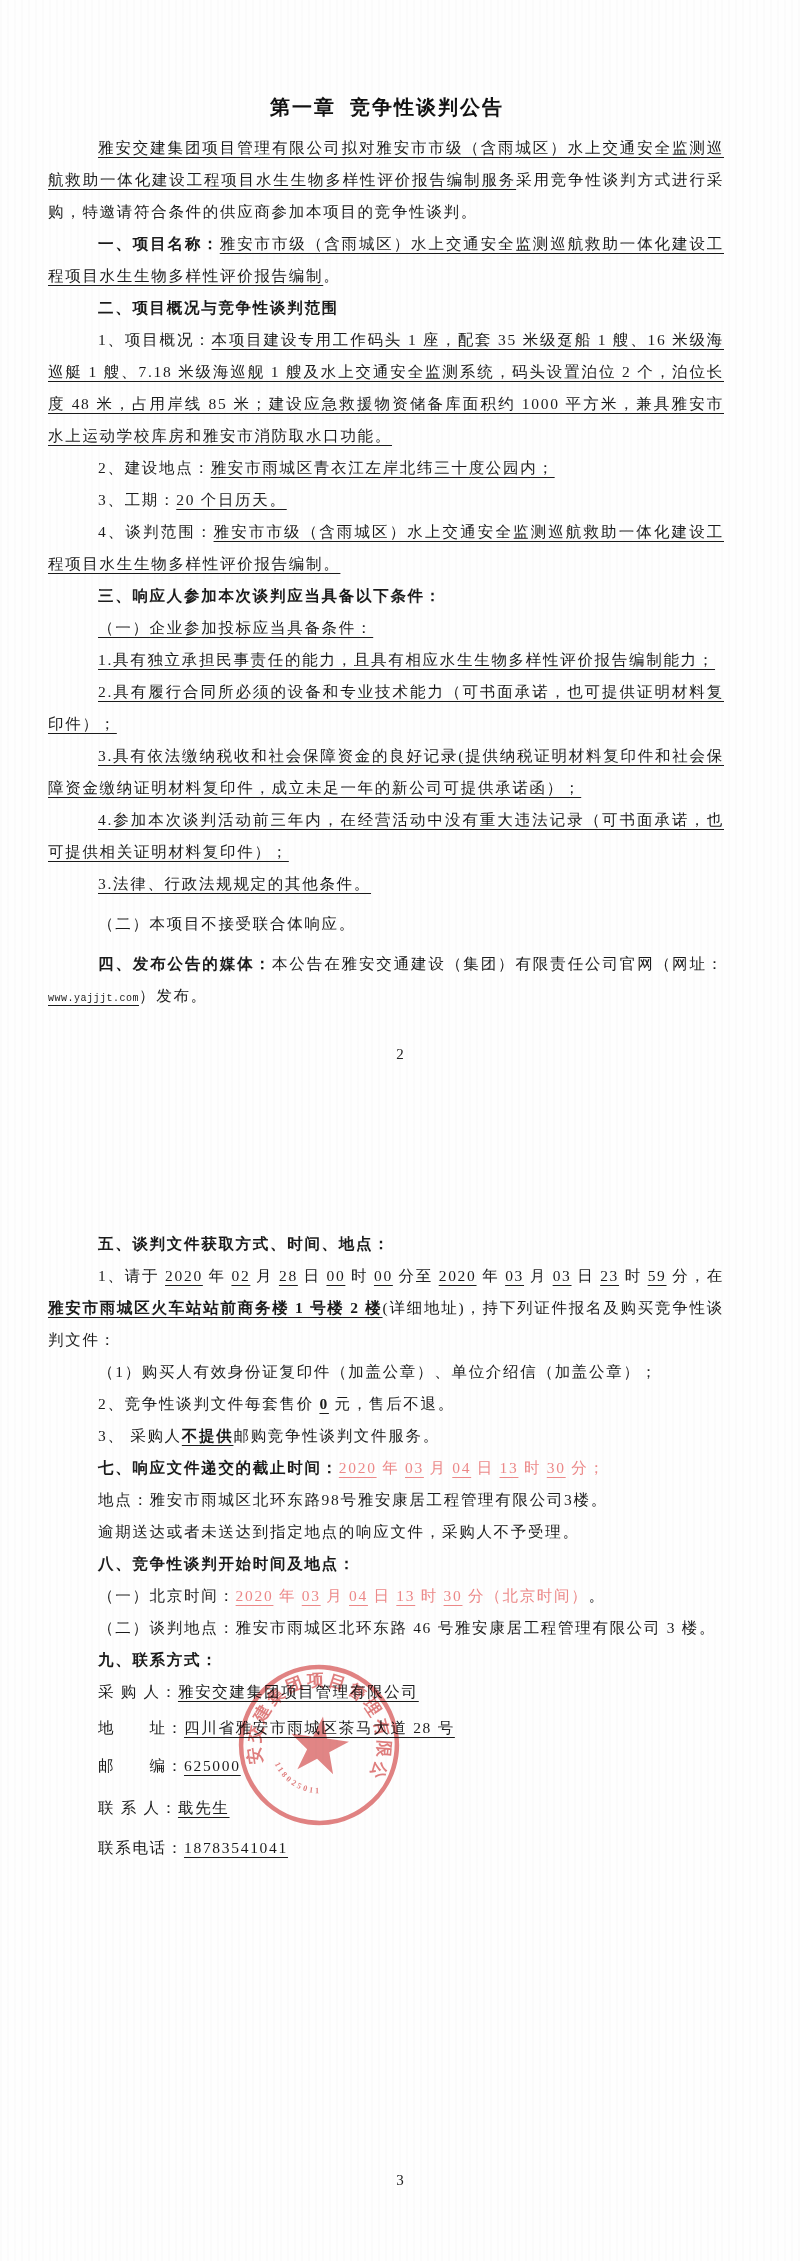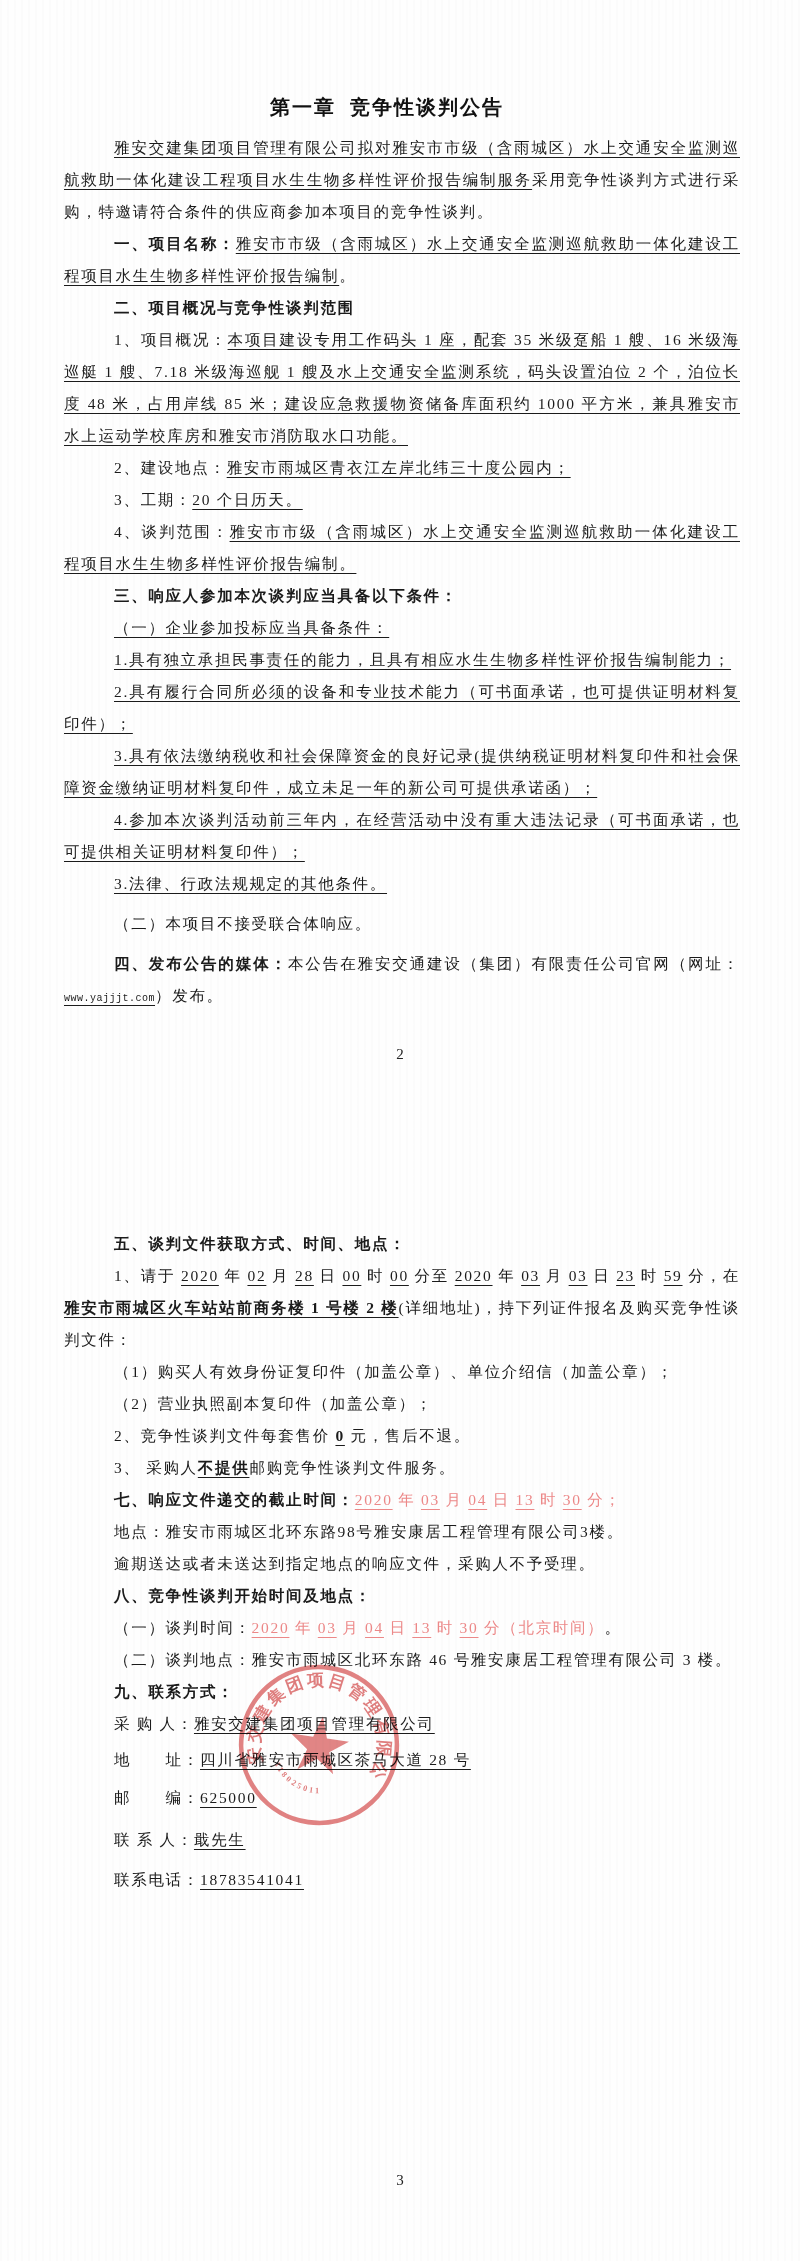--- a/index.html
+++ b/index.html
@@ -8,21 +8,21 @@
     background:#fefefe;
     background-image:repeating-linear-gradient(90deg, rgba(0,0,0,0.012) 0 2px, rgba(0,0,0,0) 2px 7px);
     font-family:"Liberation Serif","DejaVu Serif",serif;
     color:#1b1b1b;overflow:hidden;
   }
   .title{
     position:absolute;top:94px;left:0;width:774px;margin:0;
     text-align:center;font-size:20px;font-weight:bold;letter-spacing:2px;
     white-space:pre;color:#111;
   }
-  .content{position:absolute;left:64px;width:676px;}
+  .content{position:absolute;left:48px;width:676px;}
   .pg2{top:132px;}
   .pg3{top:1228px;}
   .line{
     margin:0;line-height:32px;font-size:15.5px;letter-spacing:1.7px;
     text-align:justify;white-space:pre-wrap;
   }
   .ind{text-indent:50px;}
   .u{text-decoration:underline;text-underline-offset:4px;text-decoration-thickness:1px;}
   .b{font-weight:bold;}
   .r{color:#ec8888;}
@@ -61,28 +61,27 @@
     <p class="line ind" style="margin-top: 8px;"><span>（二）本项目不接受联合体响应。</span></p>
     <p class="line ind" style="margin-top: 8px;"><span class="b">四、发布公告的媒体：</span><span>本公告在雅安交通建设（集团）有限责任公司官网（网址：</span><span class="u url">www.yajjjt.com</span><span>）发布。</span></p>
   </div>
 
 <div class="pagenum pn2">2</div>
 
 <div class="content pg3">
     <p class="line ind"><span class="b">五、谈判文件获取方式、时间、地点：</span></p>
     <p class="line ind"><span>1、请于 </span><span class="u">2020</span><span> 年 </span><span class="u">02</span><span> 月 </span><span class="u">28</span><span> 日 </span><span class="u">00</span><span> 时 </span><span class="u">00</span><span> 分至 </span><span class="u">2020</span><span> 年 </span><span class="u">03</span><span> 月 </span><span class="u">03</span><span> 日 </span><span class="u">23</span><span> 时 </span><span class="u">59</span><span> 分，在</span><span class="b u">雅安市雨城区火车站站前商务楼 1 号楼 2 楼</span><span>(详细地址)，持下列证件报名及购买竞争性谈判文件：</span></p>
     <p class="line ind"><span>（1）购买人有效身份证复印件（加盖公章）、单位介绍信（加盖公章）；</span></p>
-    <p class="line ind"><span>（2）营业执照副本复印件（加盖公章）；</span></p>
     <p class="line ind"><span>2、竞争性谈判文件每套售价 </span><span class="b u">0</span><span> 元，售后不退。</span></p>
     <p class="line ind"><span>3、 采购人</span><span class="b u">不提供</span><span>邮购竞争性谈判文件服务。</span></p>
     <p class="line ind"><span class="b">七、响应文件递交的截止时间：</span><span class="r u">2020</span><span class="r"> 年 </span><span class="r u">03</span><span class="r"> 月 </span><span class="r u">04</span><span class="r"> 日 </span><span class="r u">13</span><span class="r"> 时 </span><span class="r u">30</span><span class="r"> 分；</span></p>
     <p class="line ind"><span>地点：雅安市雨城区北环东路98号雅安康居工程管理有限公司3楼。</span></p>
     <p class="line ind"><span>逾期送达或者未送达到指定地点的响应文件，采购人不予受理。</span></p>
     <p class="line ind"><span class="b">八、竞争性谈判开始时间及地点：</span></p>
-    <p class="line ind"><span>（一）谈判时间：</span><span class="r u">2020</span><span class="r"> 年 </span><span class="r u">03</span><span class="r"> 月 </span><span class="r u">04</span><span class="r"> 日 </span><span class="r u">13</span><span class="r"> 时 </span><span class="r u">30</span><span class="r"> 分</span><span class="r">（北京时间）</span><span>。</span></p>
+    <p class="line ind"><span>（一）北京时间：</span><span class="r u">2020</span><span class="r"> 年 </span><span class="r u">03</span><span class="r"> 月 </span><span class="r u">04</span><span class="r"> 日 </span><span class="r u">13</span><span class="r"> 时 </span><span class="r u">30</span><span class="r"> 分</span><span class="r">（北京时间）</span><span>。</span></p>
     <p class="line ind"><span>（二）谈判地点：雅安市雨城区北环东路 46 号雅安康居工程管理有限公司 3 楼。</span></p>
     <p class="line ind"><span class="b">九、联系方式：</span></p>
     <p class="line ind"><span>采 购 人：</span><span class="u">雅安交建集团项目管理有限公司</span></p>
     <p class="line ind" style="margin-top: 4px;"><span>地　　址：</span><span class="u">四川省雅安市雨城区茶马大道 28 号</span></p>
     <p class="line ind" style="margin-top: 6px;"><span>邮　　编：</span><span class="u">625000</span></p>
     <p class="line ind" style="margin-top: 10px;"><span>联 系 人：</span><span class="u">戢先生</span></p>
     <p class="line ind" style="margin-top: 8px;"><span>联系电话：</span><span class="u">18783541041</span></p>
   </div>
 
 <div class="pagenum pn3">3</div>

